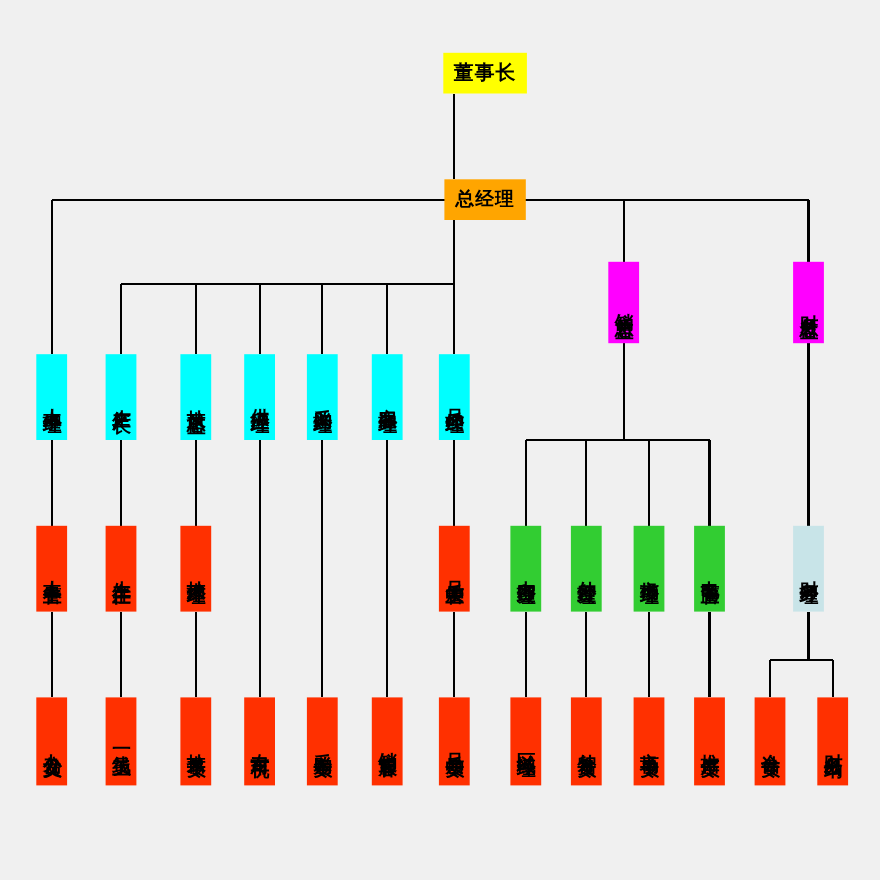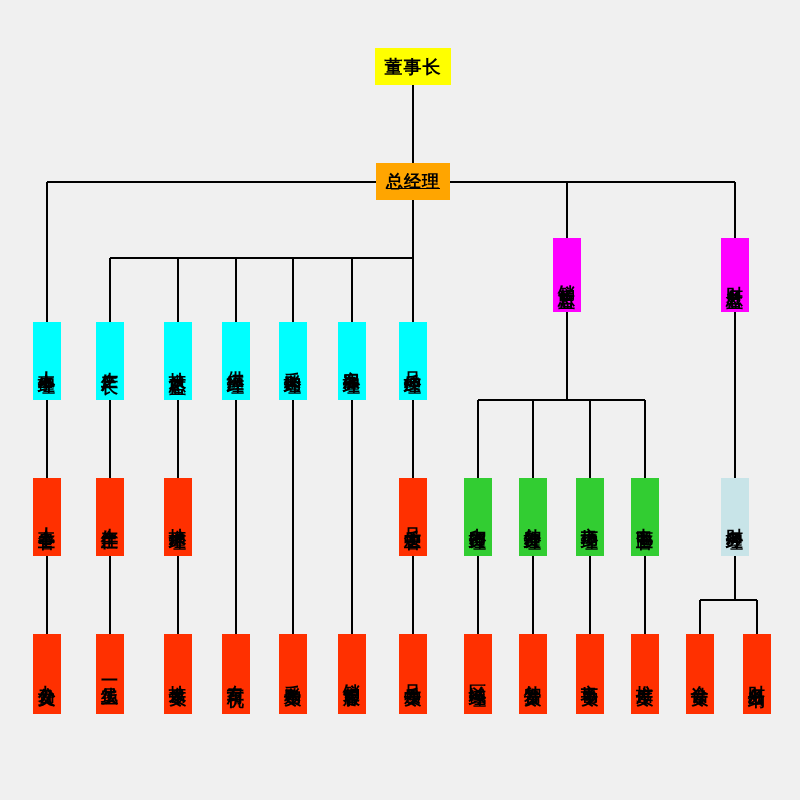--- a/index.html
+++ b/index.html
@@ -21,33 +21,34 @@
   .node {
     position: absolute;
     color: #000;
     font-weight: bold;
     font-size: 17px;
     overflow: hidden;
   }
   .node.h {
     text-align: center;
     letter-spacing: 1px;
+    margin-left: 28px;
   }
   .node.c-yellow.h  { line-height: 37px; }
   .node.c-orange.h  { line-height: 37px; }
   .node.v {
     writing-mode: vertical-rl;
     text-orientation: upright;
     text-align: center;
     line-height: 28px;
     letter-spacing: 2px;
     padding-top: 2px;
   }
   .c-yellow  { background: #ffff00; }
-  .c-orange  { background: #ffa500; text-decoration: underline; }
+  .c-orange  { background: #ffa500; }
   .c-cyan    { background: #00ffff; }
   .c-magenta { background: #ff00ff; }
   .c-red     { background: #ff3000; }
   .c-green   { background: #32cd32; }
   .c-pale    { background: #c8e4e8; }
 </style>
 </head>
 <body>
 
 <div id="org-chart">

